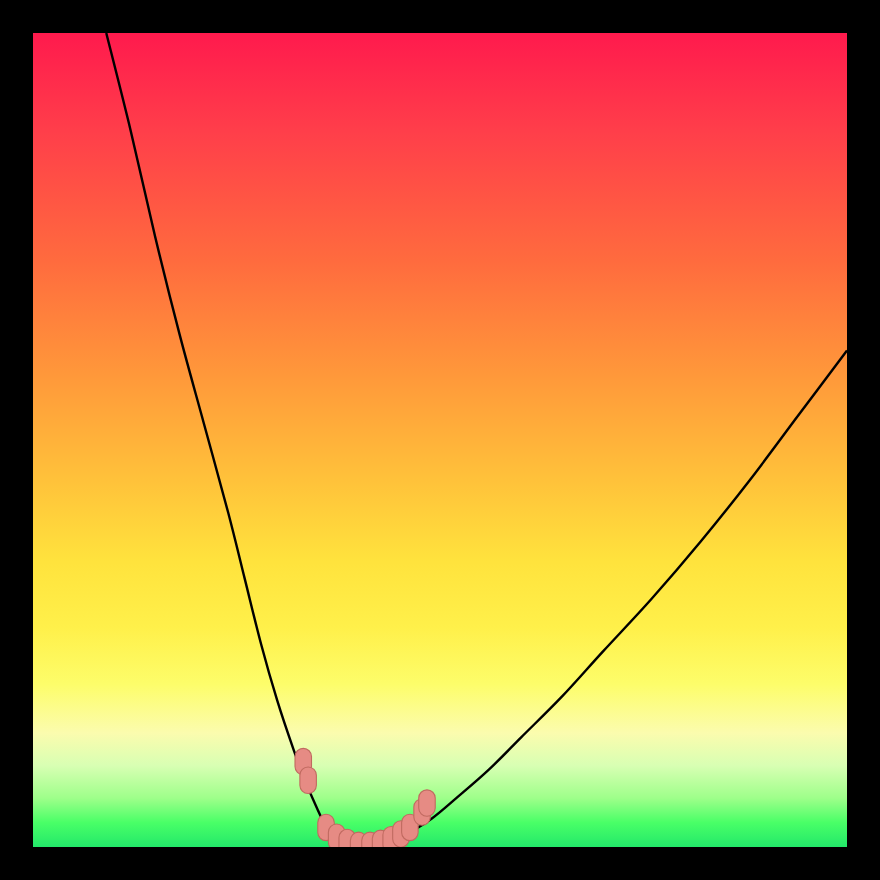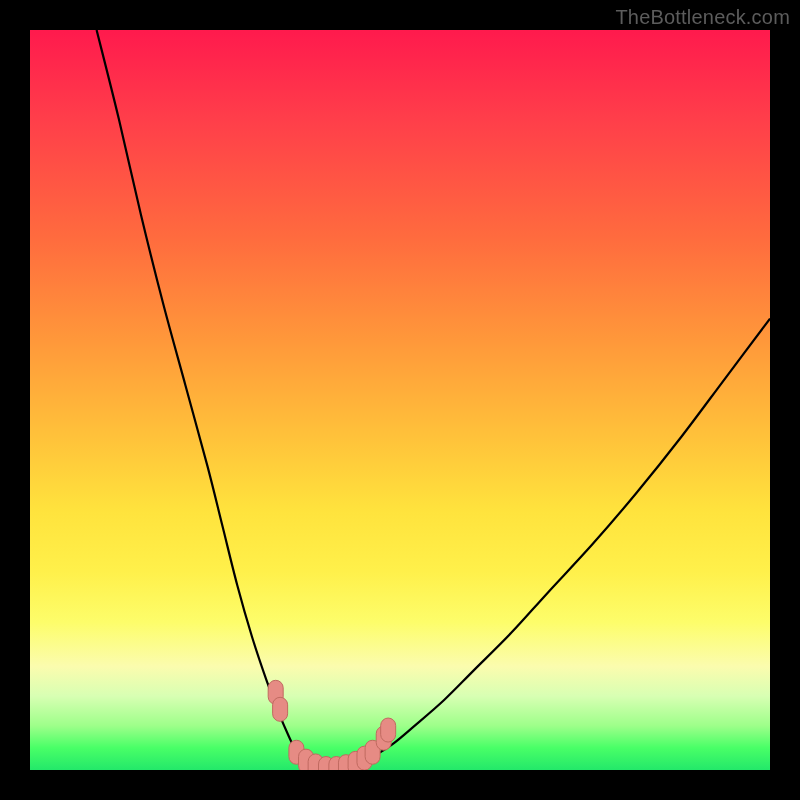--- a/index.html
+++ b/index.html
@@ -86,14 +86,13 @@
           <rect x="308.48" y="724.67" width="15" height="24" rx="7.5" ry="7.5" class="marker-body"></rect>
           <rect x="318.10" y="721.34" width="15" height="24" rx="7.5" ry="7.5" class="marker-body"></rect>
           <rect x="326.98" y="716.16" width="15" height="24" rx="7.5" ry="7.5" class="marker-body"></rect>
           <rect x="335.12" y="710.24" width="15" height="24" rx="7.5" ry="7.5" class="marker-body"></rect>
           <rect x="346.22" y="696.18" width="15" height="24" rx="7.5" ry="7.5" class="marker-body"></rect>
           <rect x="350.66" y="688.04" width="15" height="24" rx="7.5" ry="7.5" class="marker-body"></rect>
         </g>
     </svg>
 
   </div>
-  <div class="watermark">TheBottleneck.com</div>
 </div>
 
 </body></html>

